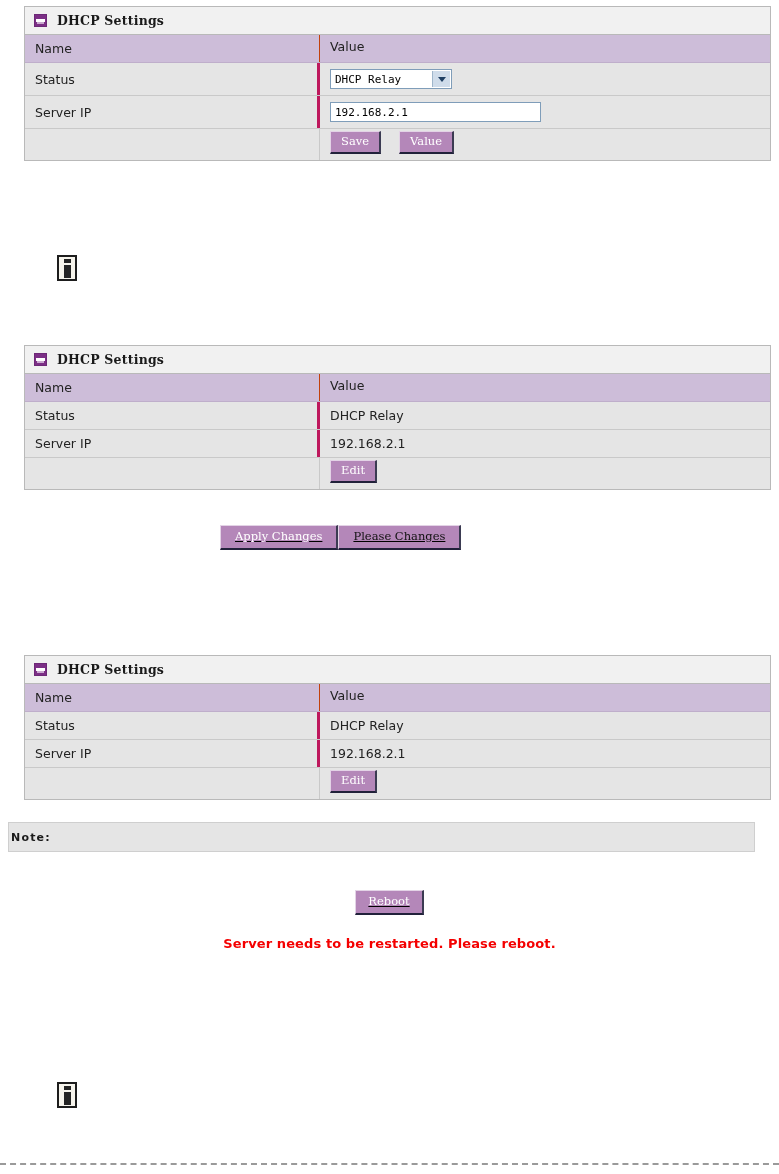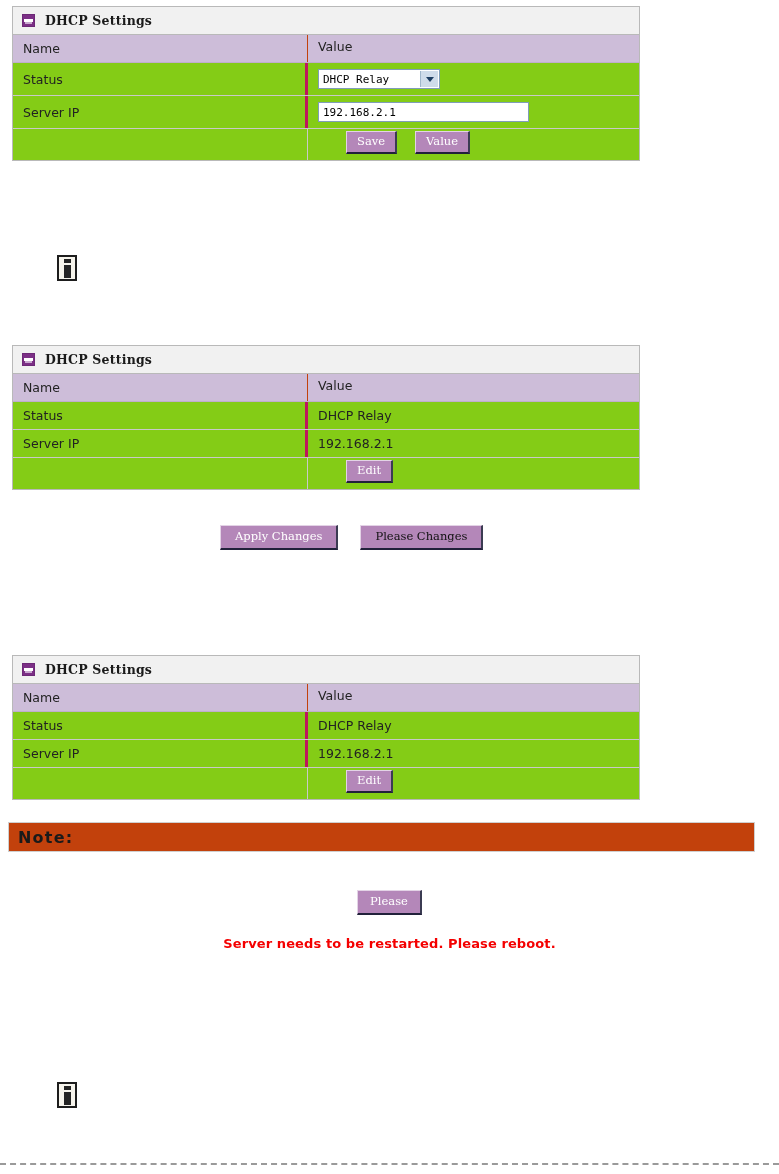--- a/index.html
+++ b/index.html
@@ -12,24 +12,24 @@
     position: relative;
     width: 779px;
     height: 1174px;
     background: #ffffff;
     overflow: hidden;
   }
 
   
   .panel {
     position: absolute;
-    left: 12px;
-    width: 628px;
+    left: 24px;
+    width: 747px;
     border: 1px solid #b9b9b9;
-    background: #84cc16;
+    background: #e5e5e5;
     box-sizing: border-box;
   }
   .panel-title {
     height: 28px;
     background: #f1f1f1;
     border-bottom: 1px solid #b9b9b9;
     display: flex;
     align-items: center;
     padding-left: 9px;
     box-sizing: border-box;
@@ -68,21 +68,21 @@
     height: 2px;
     background: #c9a8cf;
   }
 
   
   .row {
     display: flex;
     border-bottom: 1px solid #c9c9c9;
     box-sizing: border-box;
   }
-  .row:last-child { border-bottom: none; gap: 28px; }
+  .row:last-child { border-bottom: none; }
   .row.head {
     background: #cdbdd9;
     border-bottom: 1px solid #bfaecb;
   }
   .cell-name {
     width: 295px;
     flex: none;
     padding: 6px 0 6px 10px;
     box-sizing: border-box;
     font-size: 12.5px;
@@ -166,36 +166,36 @@
     cursor: pointer;
     box-sizing: border-box;
     text-align: center;
     user-select: none;
   }
   .btn.dark-text { color: #111111; }
 
   .btn-row {
     position: absolute;
     display: flex;
-    gap: 22px;
+    text-decoration: underline;
   }
 
   
   .note-bar {
     position: absolute;
     left: 8px;
     width: 747px;
     height: 30px;
-    background: #c2410c;
+    background: #e5e5e5;
     border: 1px solid #cfcfcf;
     box-sizing: border-box;
     display: flex;
     align-items: center;
-    padding-left: 9px;
-    font-size: 16px;
+    padding-left: 2px;
+    font-size: 11px;
     font-weight: bold;
     letter-spacing: 1.2px;
     color: #1a1a1a;
   }
 
   
   .warning {
     position: absolute;
     width: 100%;
     text-align: center;
@@ -349,21 +349,21 @@
       <div class="cell-name">&nbsp;</div>
       <div class="cell-value">
         <span class="btn">Edit</span>
       </div>
     </div>
   </div>
 
   <div class="note-bar" style="top:822px;">Note:</div>
 
   <div class="btn-row" style="left:0; top:890px; width:779px; justify-content:center;">
-    <span class="btn" style="padding:5px 12px;">Please</span>
+    <span class="btn" style="padding:5px 12px;">Reboot</span>
   </div>
 
   <div class="warning" style="top:936px;">Server needs to be restarted. Please reboot.</div>
 
   <div class="info-icon" style="left:57px; top:1082px;">
     <span class="dot"></span>
       <span class="stem"></span>
   </div>
 
   <div class="dashed-rule" style="top:1163px;"></div>

